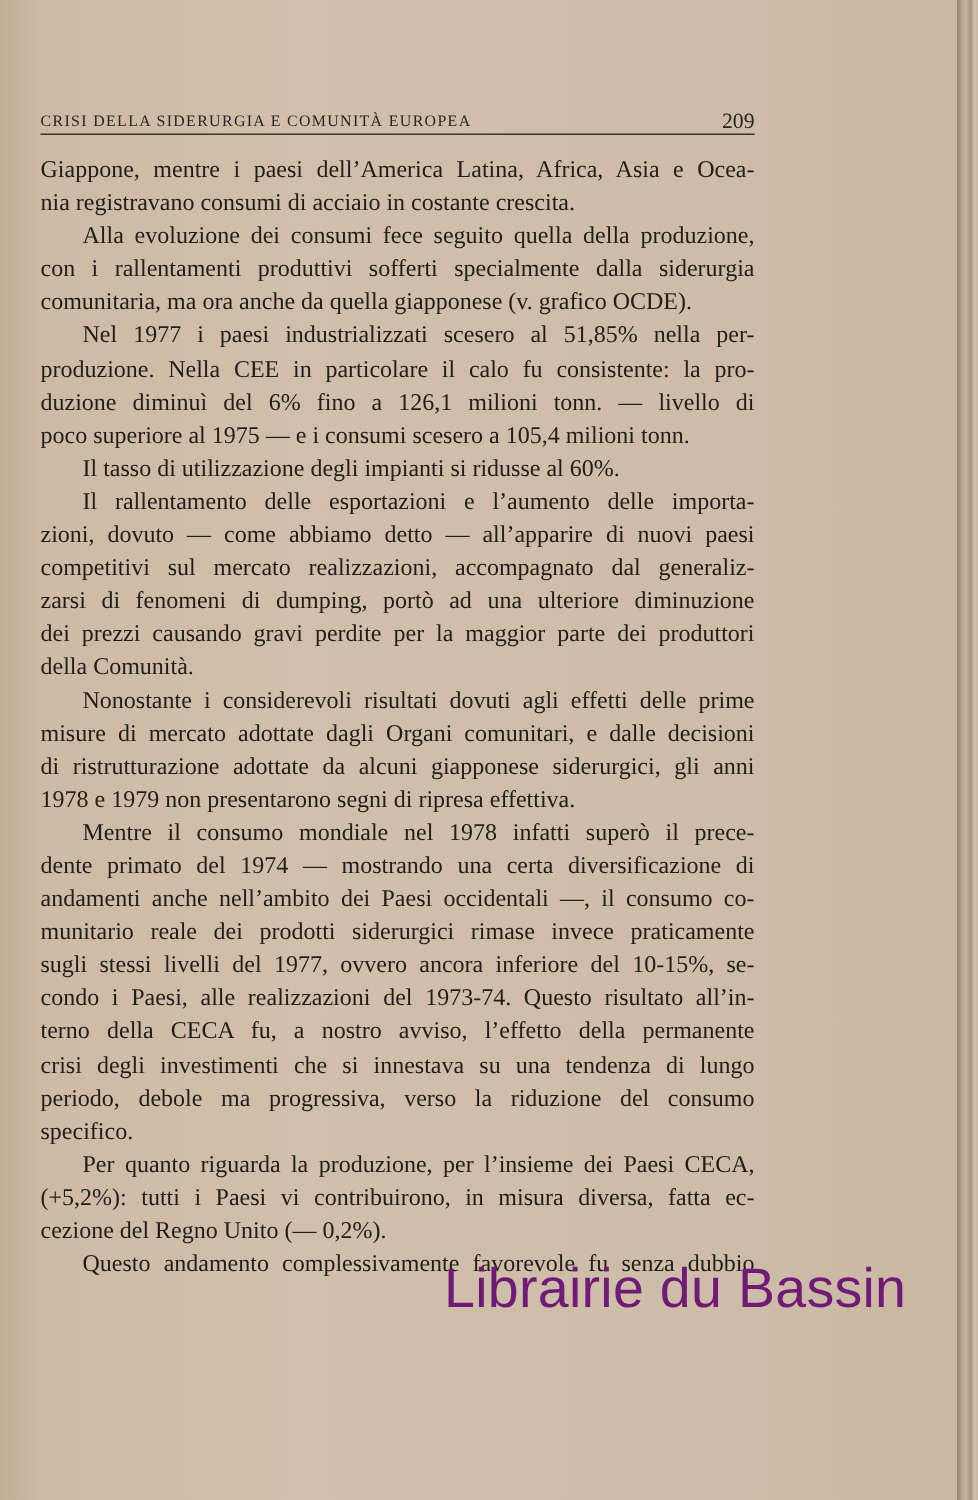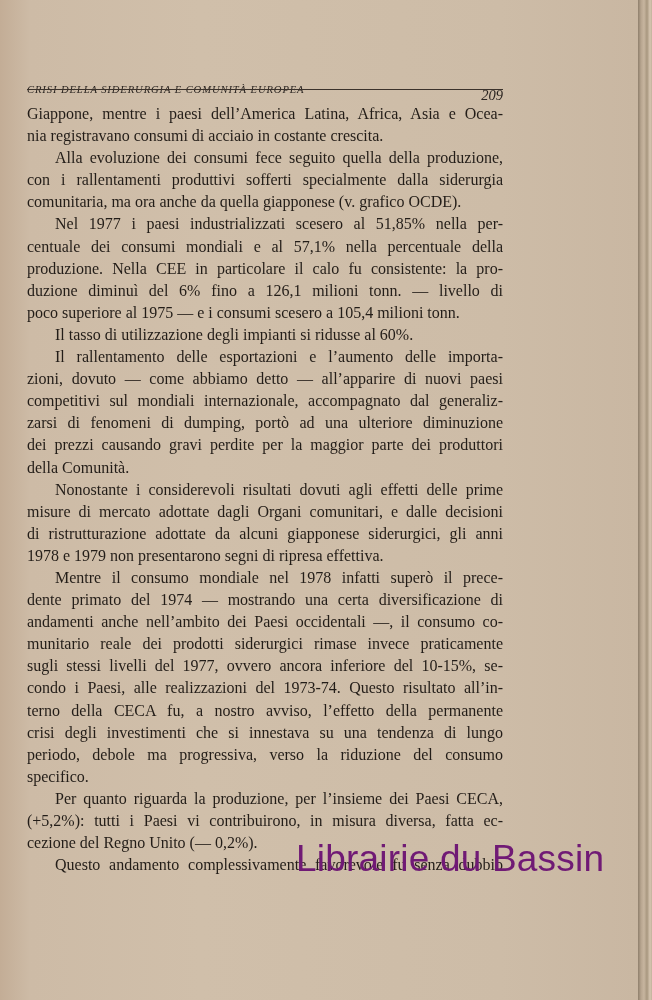--- a/index.html
+++ b/index.html
@@ -11,24 +11,23 @@
   }
   .page {
     position: absolute; left: 0; top: 0; width: 638px; height: 1000px;
     background: linear-gradient(90deg, #c3ad96 0px, #cdbba6 30px, #d0bfaa 200px, #cdbca7 500px, #c9b7a2 638px);
   }
   .edge {
     position: absolute; top: 0; right: 0; width: 14px; height: 1000px;
     background: linear-gradient(90deg, #8f7f6c 0px, #b7a58f 3px, #c7b59f 6px, #a8977f 9px, #d6c6b1 12px, #c2b19b 14px);
   }
   .header {
-    position: absolute; left: 27px; top: 84px; width: 476px;
-    display: flex; justify-content: space-between; align-items: flex-start;
+    position: absolute; left: 27px; top: 70px; width: 476px;
+    display: flex; justify-content: space-between; align-items: flex-end;
     color: #2a2420;
-    font-style: italic;
   }
   .running-title {
     font-size: 10.6px; letter-spacing: 0.9px; font-variant: small-caps;
     text-transform: uppercase;
   }
   .page-number { font-size: 14.5px; position: relative; top: 3px; margin-left: 13px; }
   .rule {
     position: absolute; left: 27px; top: 89px; width: 476px; height: 0;
     border-top: 1px solid #3b322b;
   }
@@ -64,32 +63,31 @@
         <span class="line">Giappone, mentre i paesi dell’America Latina, Africa, Asia e Ocea-</span>
         <span class="line last">nia registravano consumi di acciaio in costante crescita.</span>
       </div>
       <div>
         <span class="line indent">Alla evoluzione dei consumi fece seguito quella della produzione,</span>
         <span class="line">con i rallentamenti produttivi sofferti specialmente dalla siderurgia</span>
         <span class="line last">comunitaria, ma ora anche da quella giapponese (v. grafico OCDE).</span>
       </div>
       <div>
         <span class="line indent">Nel 1977 i paesi industrializzati scesero al 51,85% nella per-</span>
-        <span class="line">centuale dei consumi mondiali e al 57,1% nella percentuale della</span>
         <span class="line">produzione. Nella CEE in particolare il calo fu consistente: la pro-</span>
         <span class="line">duzione diminuì del 6% fino a 126,1 milioni tonn. — livello di</span>
         <span class="line last">poco superiore al 1975 — e i consumi scesero a 105,4 milioni tonn.</span>
       </div>
       <div>
         <span class="line indent last">Il tasso di utilizzazione degli impianti si ridusse al 60%.</span>
       </div>
       <div>
         <span class="line indent">Il rallentamento delle esportazioni e l’aumento delle importa-</span>
         <span class="line">zioni, dovuto — come abbiamo detto — all’apparire di nuovi paesi</span>
-        <span class="line">competitivi sul mondiali internazionale, accompagnato dal generaliz-</span>
+        <span class="line">competitivi sul mercato realizzazioni, accompagnato dal generaliz-</span>
         <span class="line">zarsi di fenomeni di dumping, portò ad una ulteriore diminuzione</span>
         <span class="line">dei prezzi causando gravi perdite per la maggior parte dei produttori</span>
         <span class="line last">della Comunità.</span>
       </div>
       <div>
         <span class="line indent">Nonostante i considerevoli risultati dovuti agli effetti delle prime</span>
         <span class="line">misure di mercato adottate dagli Organi comunitari, e dalle decisioni</span>
         <span class="line">di ristrutturazione adottate da alcuni giapponese siderurgici, gli anni</span>
         <span class="line last">1978 e 1979 non presentarono segni di ripresa effettiva.</span>
       </div>

